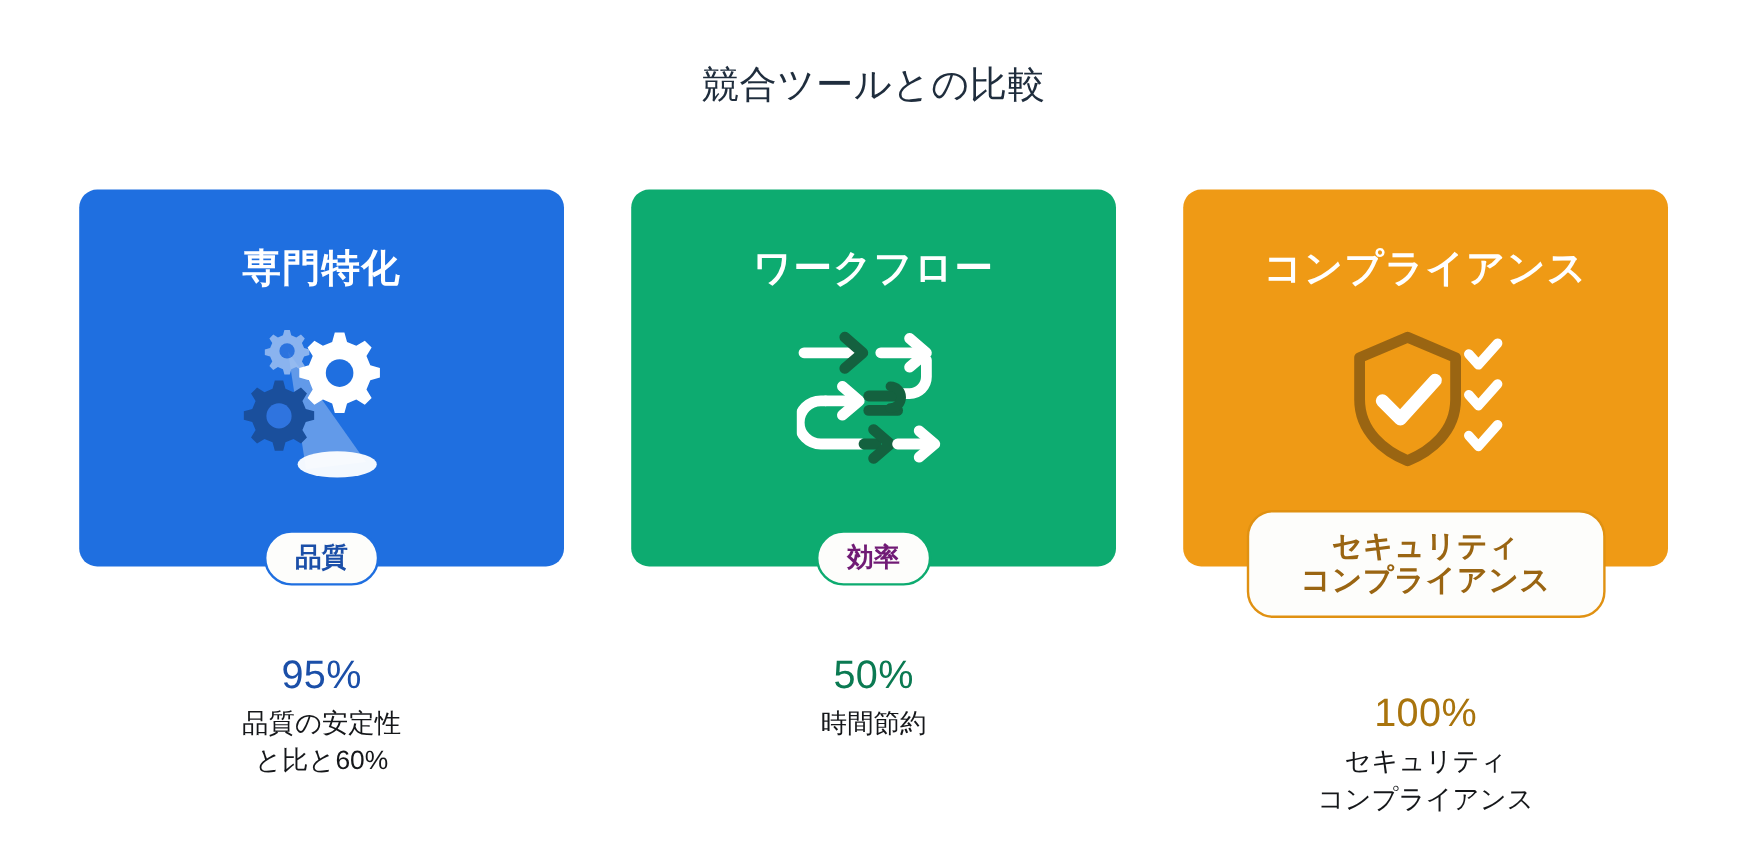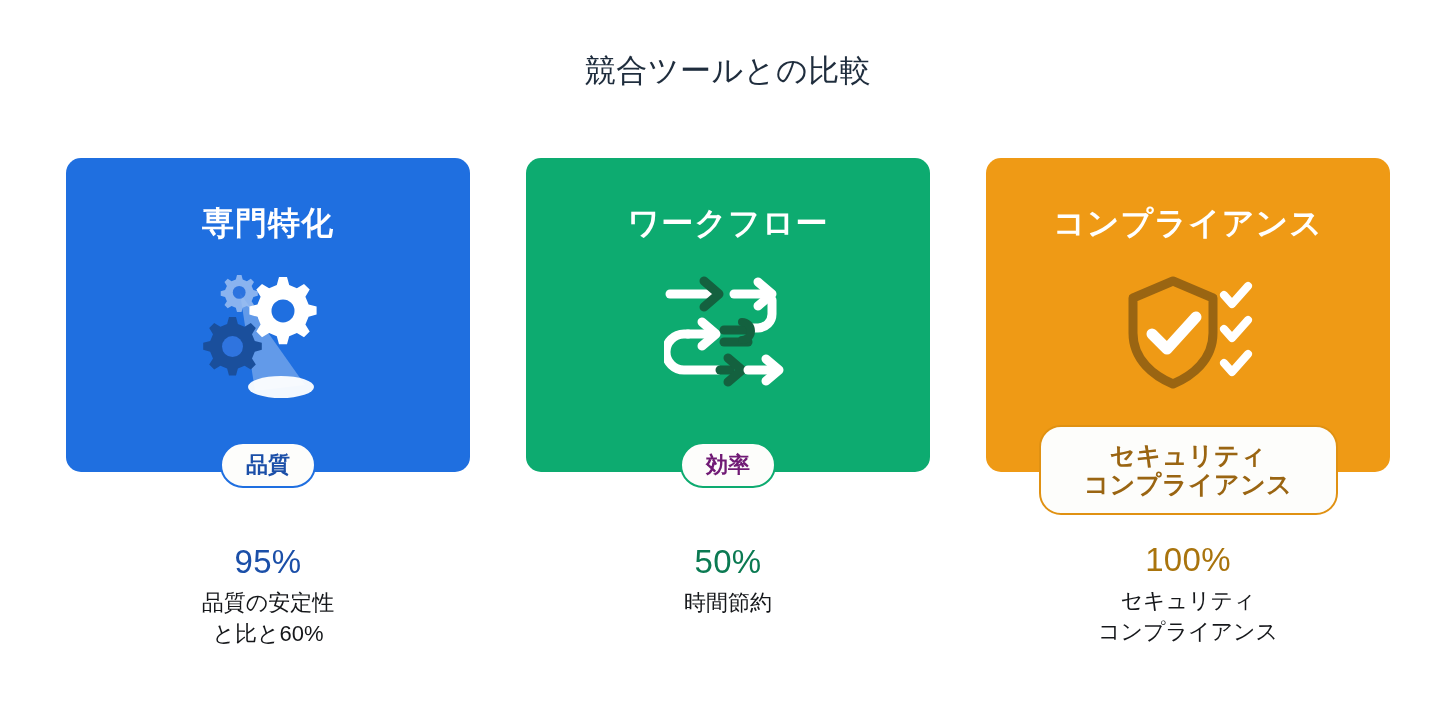--- a/index.html
+++ b/index.html
@@ -146,21 +146,21 @@
 
   .stat-label {
     margin-top: 8px;
     font-size: 22px;
     color: #15171a;
     line-height: 1.38;
     white-space: pre-line;
     font-weight: 400;
   }
 
-  .stats-orange { margin-top: 70px; }
+  .stats-orange { margin-top: 104px; }
 </style>
 </head>
 <body>
 
 <div id="infographic">
 
   <div class="page-title">競合ツールとの比較</div>
 
   <div class="cards-row">
 

